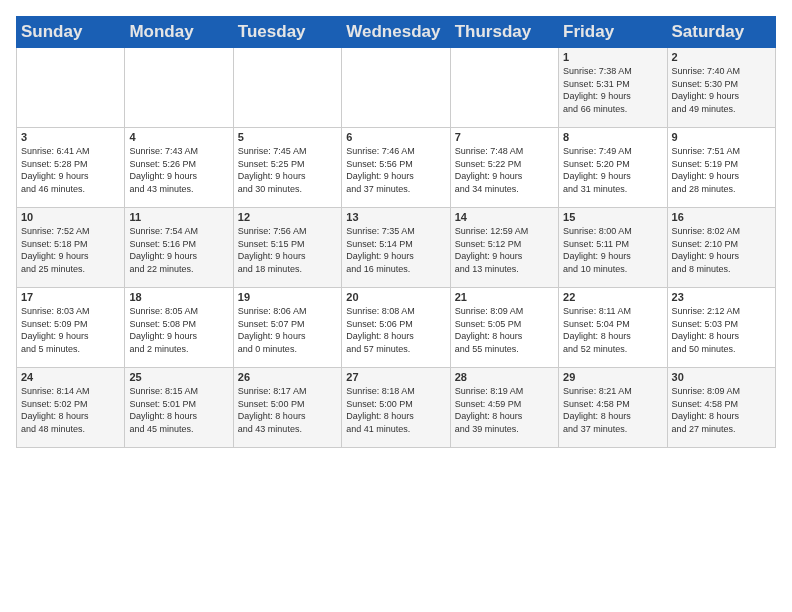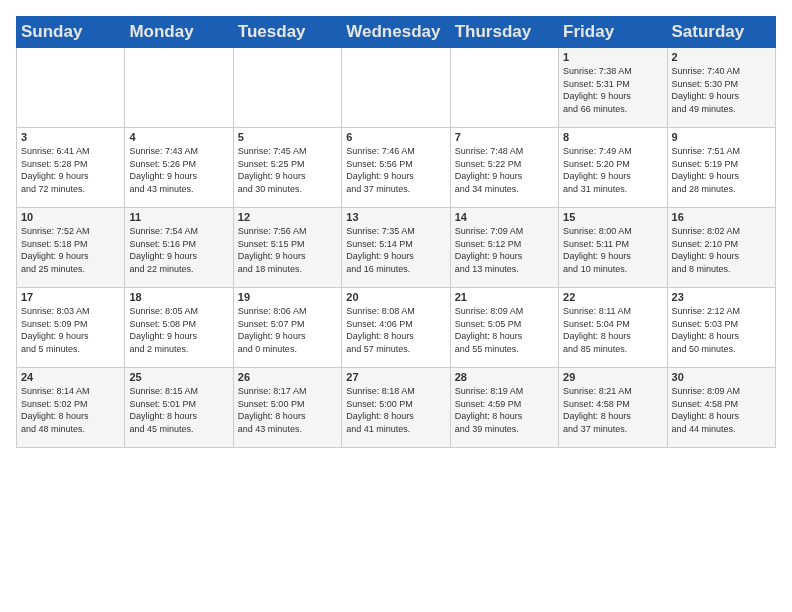--- a/index.html
+++ b/index.html
@@ -116,21 +116,21 @@
             <div class="cell-text">Daylight: 9 hours</div>
             <div class="cell-text">and 49 minutes.</div>
           </td>
         </tr>
         <tr>
           <td>
             <span class="day-num">3</span>
             <div class="cell-text">Sunrise: 6:41 AM</div>
             <div class="cell-text">Sunset: 5:28 PM</div>
             <div class="cell-text">Daylight: 9 hours</div>
-            <div class="cell-text">and 72 minutes.</div>
+            <div class="cell-text">and 46 minutes.</div>
           </td>
           <td>
             <span class="day-num">4</span>
             <div class="cell-text">Sunrise: 7:43 AM</div>
             <div class="cell-text">Sunset: 5:26 PM</div>
             <div class="cell-text">Daylight: 9 hours</div>
             <div class="cell-text">and 43 minutes.</div>
           </td>
           <td>
             <span class="day-num">5</span>
@@ -192,21 +192,21 @@
           </td>
           <td>
             <span class="day-num">13</span>
             <div class="cell-text">Sunrise: 7:35 AM</div>
             <div class="cell-text">Sunset: 5:14 PM</div>
             <div class="cell-text">Daylight: 9 hours</div>
             <div class="cell-text">and 16 minutes.</div>
           </td>
           <td>
             <span class="day-num">14</span>
-            <div class="cell-text">Sunrise: 7:09 AM</div>
+            <div class="cell-text">Sunrise: 12:59 AM</div>
             <div class="cell-text">Sunset: 5:12 PM</div>
             <div class="cell-text">Daylight: 9 hours</div>
             <div class="cell-text">and 13 minutes.</div>
           </td>
           <td>
             <span class="day-num">15</span>
             <div class="cell-text">Sunrise: 8:00 AM</div>
             <div class="cell-text">Sunset: 5:11 PM</div>
             <div class="cell-text">Daylight: 9 hours</div>
             <div class="cell-text">and 10 minutes.</div>
@@ -237,37 +237,37 @@
           <td>
             <span class="day-num">19</span>
             <div class="cell-text">Sunrise: 8:06 AM</div>
             <div class="cell-text">Sunset: 5:07 PM</div>
             <div class="cell-text">Daylight: 9 hours</div>
             <div class="cell-text">and 0 minutes.</div>
           </td>
           <td>
             <span class="day-num">20</span>
             <div class="cell-text">Sunrise: 8:08 AM</div>
-            <div class="cell-text">Sunset: 4:06 PM</div>
+            <div class="cell-text">Sunset: 5:06 PM</div>
             <div class="cell-text">Daylight: 8 hours</div>
             <div class="cell-text">and 57 minutes.</div>
           </td>
           <td>
             <span class="day-num">21</span>
             <div class="cell-text">Sunrise: 8:09 AM</div>
             <div class="cell-text">Sunset: 5:05 PM</div>
             <div class="cell-text">Daylight: 8 hours</div>
             <div class="cell-text">and 55 minutes.</div>
           </td>
           <td>
             <span class="day-num">22</span>
             <div class="cell-text">Sunrise: 8:11 AM</div>
             <div class="cell-text">Sunset: 5:04 PM</div>
             <div class="cell-text">Daylight: 8 hours</div>
-            <div class="cell-text">and 85 minutes.</div>
+            <div class="cell-text">and 52 minutes.</div>
           </td>
           <td>
             <span class="day-num">23</span>
             <div class="cell-text">Sunrise: 2:12 AM</div>
             <div class="cell-text">Sunset: 5:03 PM</div>
             <div class="cell-text">Daylight: 8 hours</div>
             <div class="cell-text">and 50 minutes.</div>
           </td>
         </tr>
         <tr>
@@ -311,18 +311,18 @@
             <div class="cell-text">Sunrise: 8:21 AM</div>
             <div class="cell-text">Sunset: 4:58 PM</div>
             <div class="cell-text">Daylight: 8 hours</div>
             <div class="cell-text">and 37 minutes.</div>
           </td>
           <td>
             <span class="day-num">30</span>
             <div class="cell-text">Sunrise: 8:09 AM</div>
             <div class="cell-text">Sunset: 4:58 PM</div>
             <div class="cell-text">Daylight: 8 hours</div>
-            <div class="cell-text">and 44 minutes.</div>
+            <div class="cell-text">and 27 minutes.</div>
           </td>
         </tr>
       </tbody>
   </table>
 </div>
 
 </body></html>

